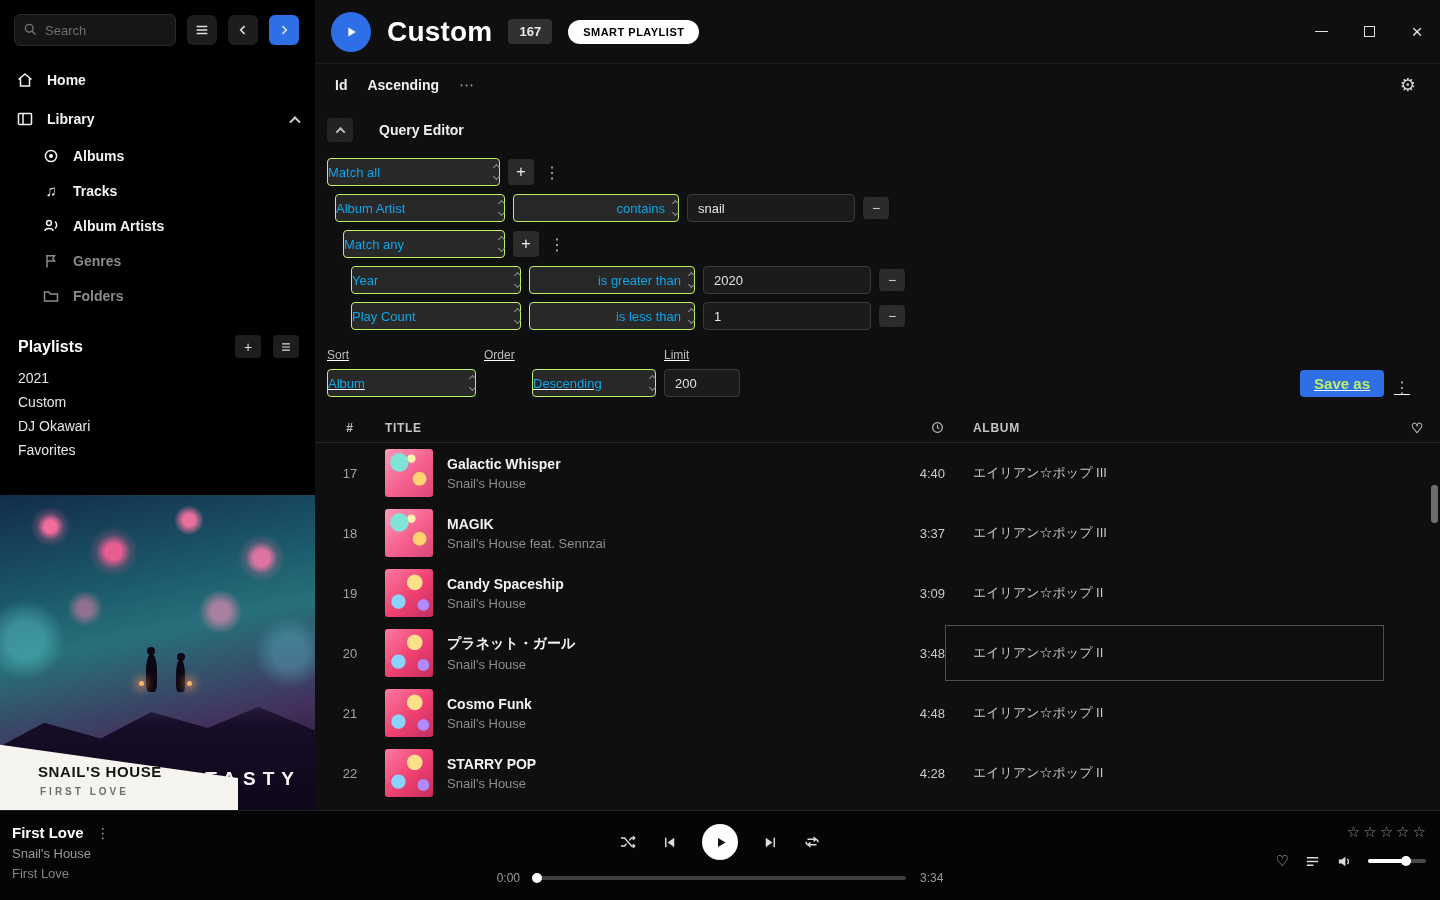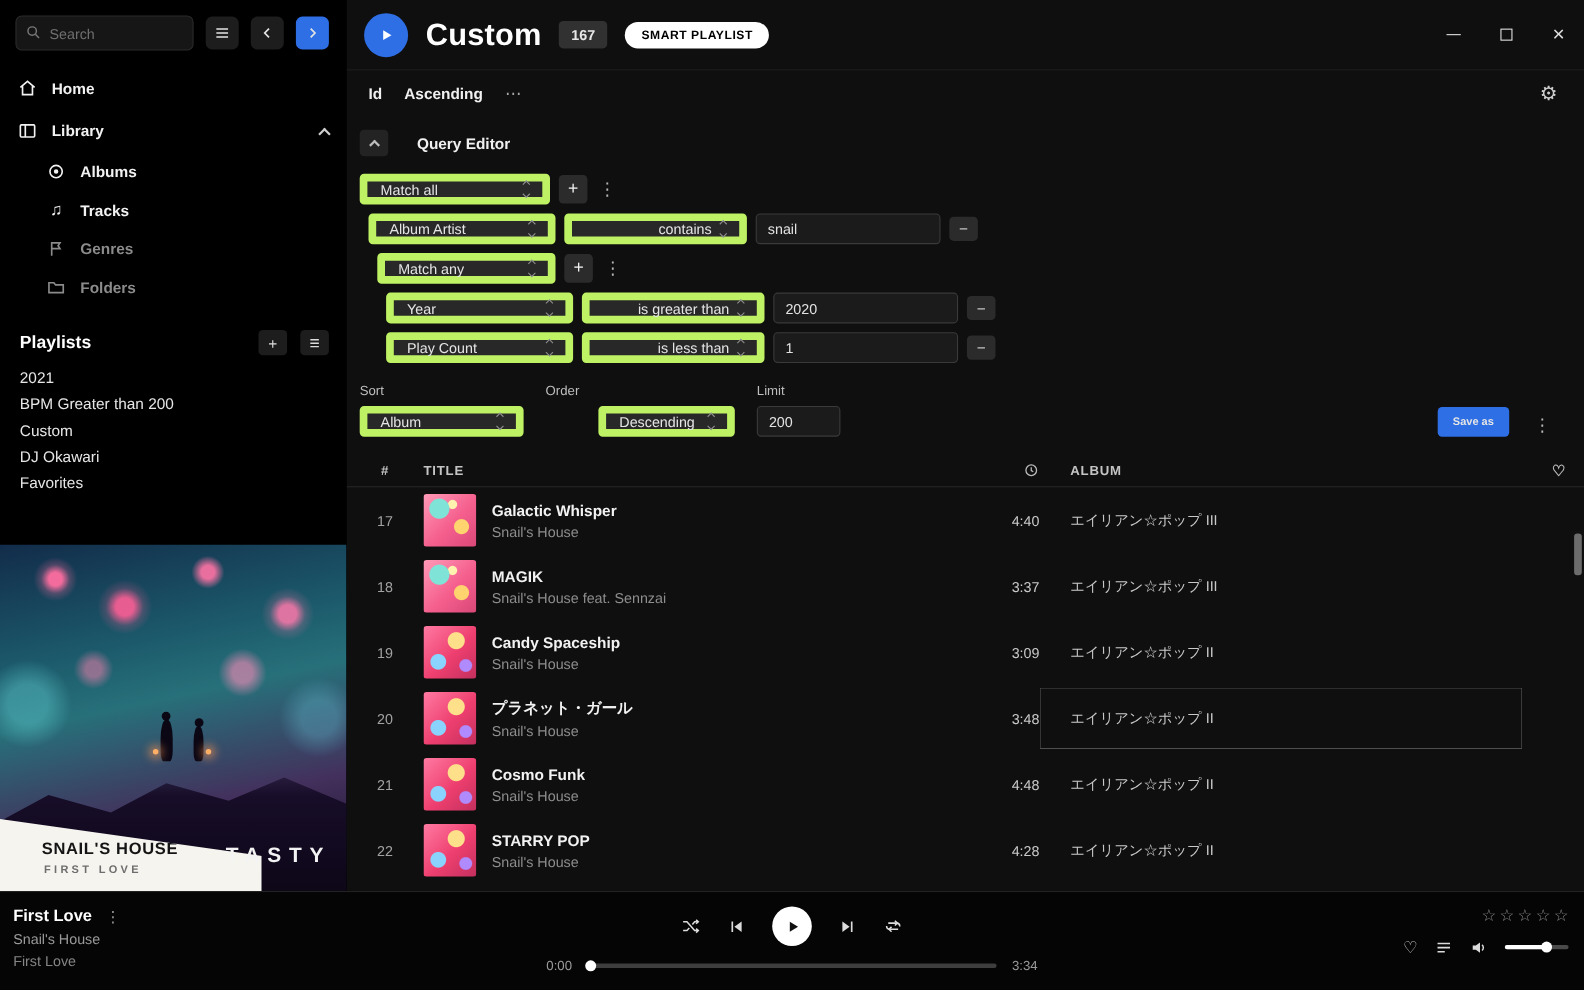--- a/index.html
+++ b/index.html
@@ -98,40 +98,40 @@
   .qe-head { display:flex; align-items:center; gap:26px; margin-bottom:16px; }
   .qe-collapse { width:26px; height:24px; background:#232323; border:none; border-radius:4px; cursor:pointer;
                  display:flex; align-items:center; justify-content:center; }
   .qe-title { font-size:14px; font-weight:600; color:#f0f0f0; }
   .chev { display:inline-block; width:7px; height:7px; border-right:2px solid #bdbdbd; border-bottom:2px solid #bdbdbd; }
   .chev.up { transform:rotate(-135deg) translate(-1px,-1px); }
   .chev-right { width:8px; height:8px; border-right:2px solid #cfcfcf; border-bottom:2px solid #cfcfcf;
                 transform:rotate(-135deg); display:inline-block; }
   .qe-row { display:flex; align-items:center; gap:8px; margin-bottom:8px; }
   .ind1 { margin-left:8px; } .ind2 { margin-left:16px; } .ind3 { margin-left:24px; }
-  .select { height:28px; background:#282828; border:7px solid #bef264; border-radius:4px; color:#e5e5e5;
-            font-size:13px; display:flex; align-items:center; justify-content:space-between; padding:0 12px;
+  .select { height:28px; background:#282828; border:1px solid #bef264; border-radius:4px; color:#0ea5e9;
+            font-size:13px; display:flex; align-items:center; justify-content:space-between; padding:0 0;
             cursor:pointer; }
   .spin { display:flex; flex-direction:column; gap:4px; margin-left:8px; }
   .spin i { width:5px; height:5px; border-right:1.5px solid #8f8f8f; border-bottom:1.5px solid #8f8f8f; display:block; }
   .spin .u { transform:rotate(-135deg); } .spin .d { transform:rotate(45deg); }
   .w173{width:173px;} .w170{width:170px;} .w166{width:166px;justify-content:flex-end;} .w162{width:162px;}
   .w149{width:149px;} .w124{width:124px;margin-left:48px;}
   .val-input { height:28px; width:168px; background:#1b1b1b; border:1px solid #3a3a3a; border-radius:4px;
                color:#e2e2e2; font-size:13px; padding:0 10px; outline:none; font-family:inherit; }
   .val-input.w76 { width:76px; }
   .sq-btn { width:26px; height:26px; background:#2b2b2b; border:none; border-radius:4px; color:#f0f0f0;
             font-size:16px; cursor:pointer; line-height:1; }
   .minus-btn { width:26px; height:22px; background:#2b2b2b; border:none; border-radius:4px; color:#cfcfcf;
                font-size:14px; cursor:pointer; line-height:1; }
   .dots-btn { background:none; border:none; color:#b5b5b5; font-size:16px; cursor:pointer; padding:0 2px; }
-  .qe-sort-row { display:flex; align-items:flex-end; gap:20px; margin-top:18px; padding-right:8px; }
+  .qe-sort-row { display:flex; align-items:flex-end; gap:8px; margin-top:18px; padding-right:8px;text-decoration:underline; }
   .qe-col label { display:block; font-size:12px; color:#bdbdbd; margin-bottom:7px; }
-  .saveas { margin-left:auto; height:27px; background:#2e6fe5; color:#e5e5e5; border:none; border-radius:4px;
-            font-size:10px; font-weight:700; padding:0 14px; cursor:pointer; font-family:inherit; }
+  .saveas { margin-left:auto; height:27px; background:#2e6fe5; color:#bef264; border:none; border-radius:4px;
+            font-size:15px; font-weight:700; padding:0 14px; cursor:pointer; font-family:inherit; }
 
   
   .tracklist { margin-top:16px; }
   .t-grid { display:grid; grid-template-columns:70px 62px 440px 58px 1fr 56px; align-items:center; }
   .t-head { height:30px; border-bottom:1px solid #262626; color:#c4c4c4; font-size:12px; font-weight:700;
             letter-spacing:.7px; }
   .th-num { text-align:center; cursor:pointer; }
   .th-title { grid-column:2 / 4; cursor:pointer; }
   .th-clock { justify-self:end; color:#bdbdbd; cursor:pointer; display:flex; }
   .th-album { padding-left:28px; cursor:pointer; }
@@ -236,20 +236,28 @@
         <svg width="18" height="18" viewBox="0 0 18 18" fill="none" stroke="currentColor" stroke-width="1.5">
             <circle cx="9" cy="9" r="5.6"></circle>
             <circle cx="9" cy="9" r="1.3" fill="currentColor"></circle>
           </svg>
         <span>Albums</span>
       </div>
       <div class="sub-item">
         <span class="note-glyph">♫</span>
         <span>Tracks</span>
       </div>
+      <div class="sub-item">
+        <svg width="18" height="18" viewBox="0 0 18 18" fill="none" stroke="currentColor" stroke-width="1.5">
+            <circle cx="7" cy="6" r="2.4"></circle>
+            <path d="M3 14 C3 10.8 11 10.8 11 14"></path>
+            <path d="M13 4.5 a4.5 4.5 0 0 1 0 7"></path>
+          </svg>
+        <span>Album Artists</span>
+      </div>
       <div class="sub-item muted">
         <svg width="18" height="18" viewBox="0 0 18 18" fill="none" stroke="currentColor" stroke-width="1.5">
             <path d="M5 3 V15.5"></path>
             <path d="M5 3.8 H12.5 L10.8 6.4 L12.5 9 H5"></path>
           </svg>
         <span>Genres</span>
       </div>
       <div class="sub-item muted">
         <svg width="18" height="18" viewBox="0 0 18 18" fill="none" stroke="currentColor" stroke-width="1.5">
             <path d="M2.5 5 H7 L8.5 7 H15.5 V14 H2.5 Z"></path>
@@ -265,21 +273,20 @@
         <button class="pl-btn">
           <svg width="14" height="14" viewBox="0 0 18 18" stroke="currentColor" stroke-width="1.6">
               <path d="M4 5 h10 M4 9 h10 M4 13 h10"></path>
             </svg>
         </button>
       </div>
     </div>
     <ul class="pl-list">
 
     <li class="pl-item">2021</li>
-        <li class="pl-item">BPM Greater than 200</li>
         <li class="pl-item">Custom</li>
         <li class="pl-item">DJ Okawari</li>
         <li class="pl-item">Favorites</li>
       </ul>
 
     <div class="cover">
       <div class="ca-sky"></div>
       <div class="ca-glows"></div>
       <div class="ca-rocks"></div>
       <div class="ca-fig ca-fig-l"></div>

